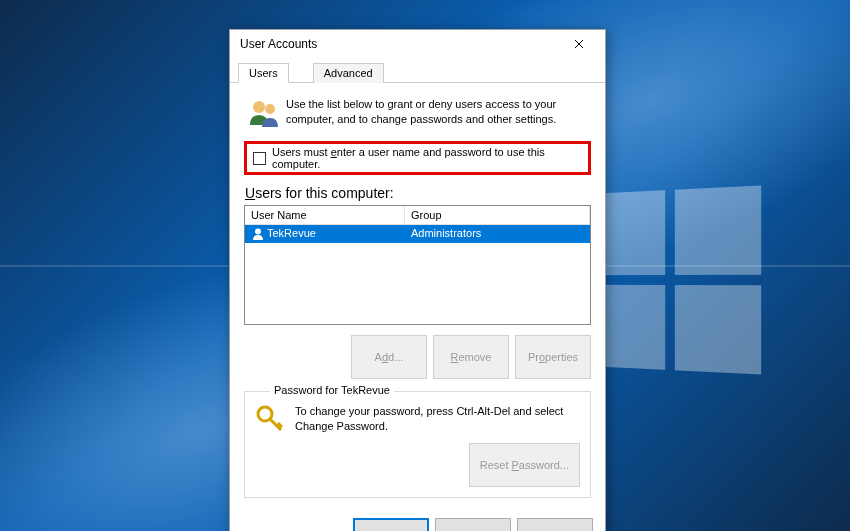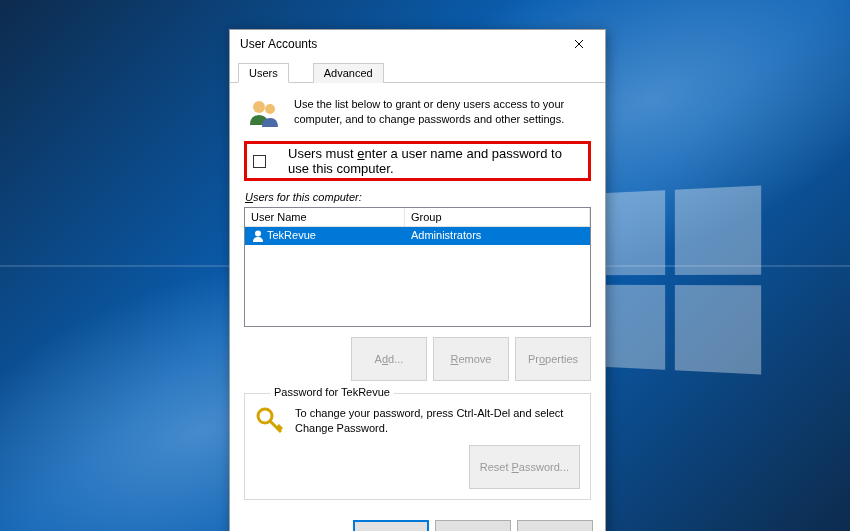--- a/index.html
+++ b/index.html
@@ -88,46 +88,46 @@
   .tab.active {
     background:#fff;
     border-bottom:1px solid #fff;
   }
 
   .panel {
     padding:10px 14px 10px 14px;
   }
   .intro {
     display:flex;
-    gap:14px;
+    gap:6px;
     align-items:flex-start;
     padding:4px 4px 8px 4px;
   }
   .users-icon {
     width:32px; height:32px;
     flex:0 0 32px;
   }
   .intro-text { font-size:11px; color:#000; line-height:1.4; }
 
   .highlight-box {
     border:3px solid #e10600;
     padding:2px 6px;
     margin:4px 0 10px 0;
     display:flex;
     align-items:center;
-    gap:22px;
-    font-size:13px;
+    gap:6px;
+    font-size:11px;
   }
   .checkbox {
     width:13px; height:13px;
     border:1px solid #333;
     flex:0 0 13px;
   }
 
-  .list-label { font-size:11px; margin:0 0 4px 1px;font-style:italic; }
+  .list-label { font-size:14px; margin:0 0 4px 1px; }
 
   .list {
     border:1px solid #828790;
     height:120px;
     overflow:auto;
     font-size:11px;
     background:#fff;
   }
   .list-header {
     display:flex;

